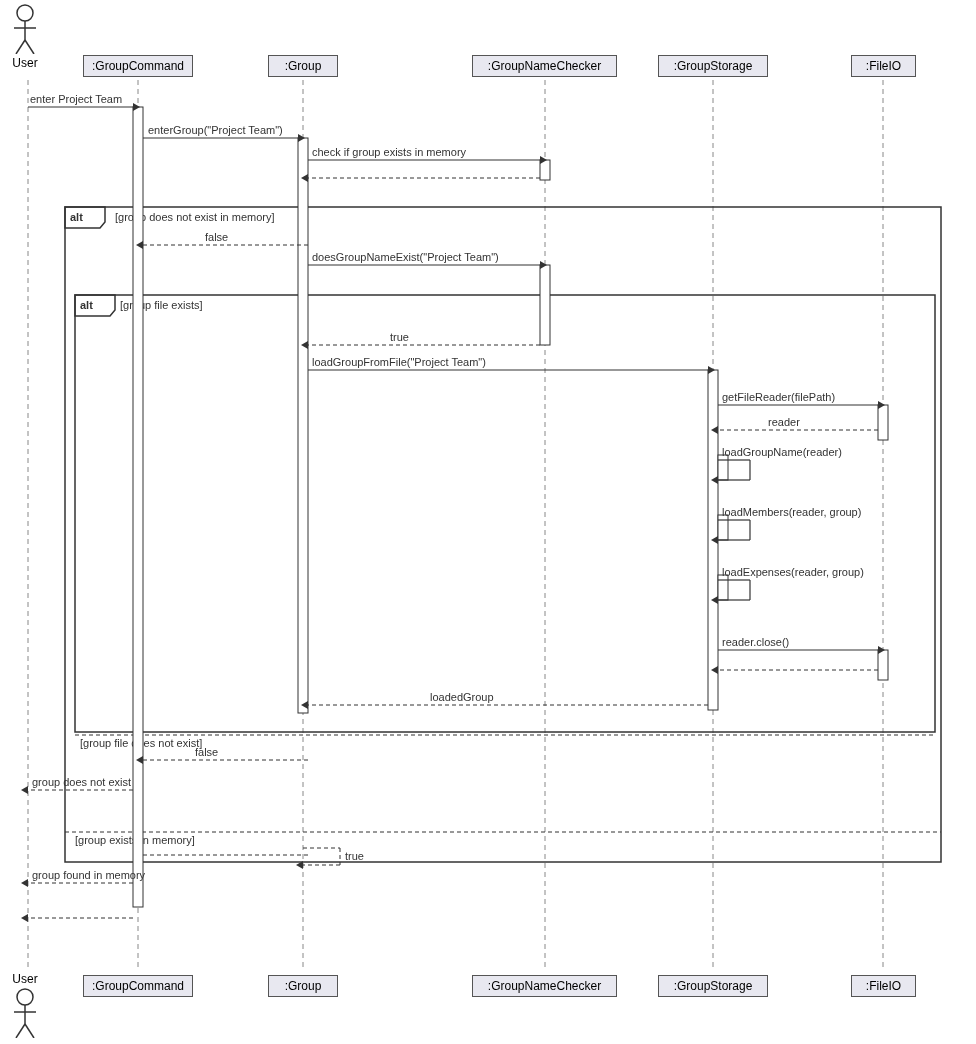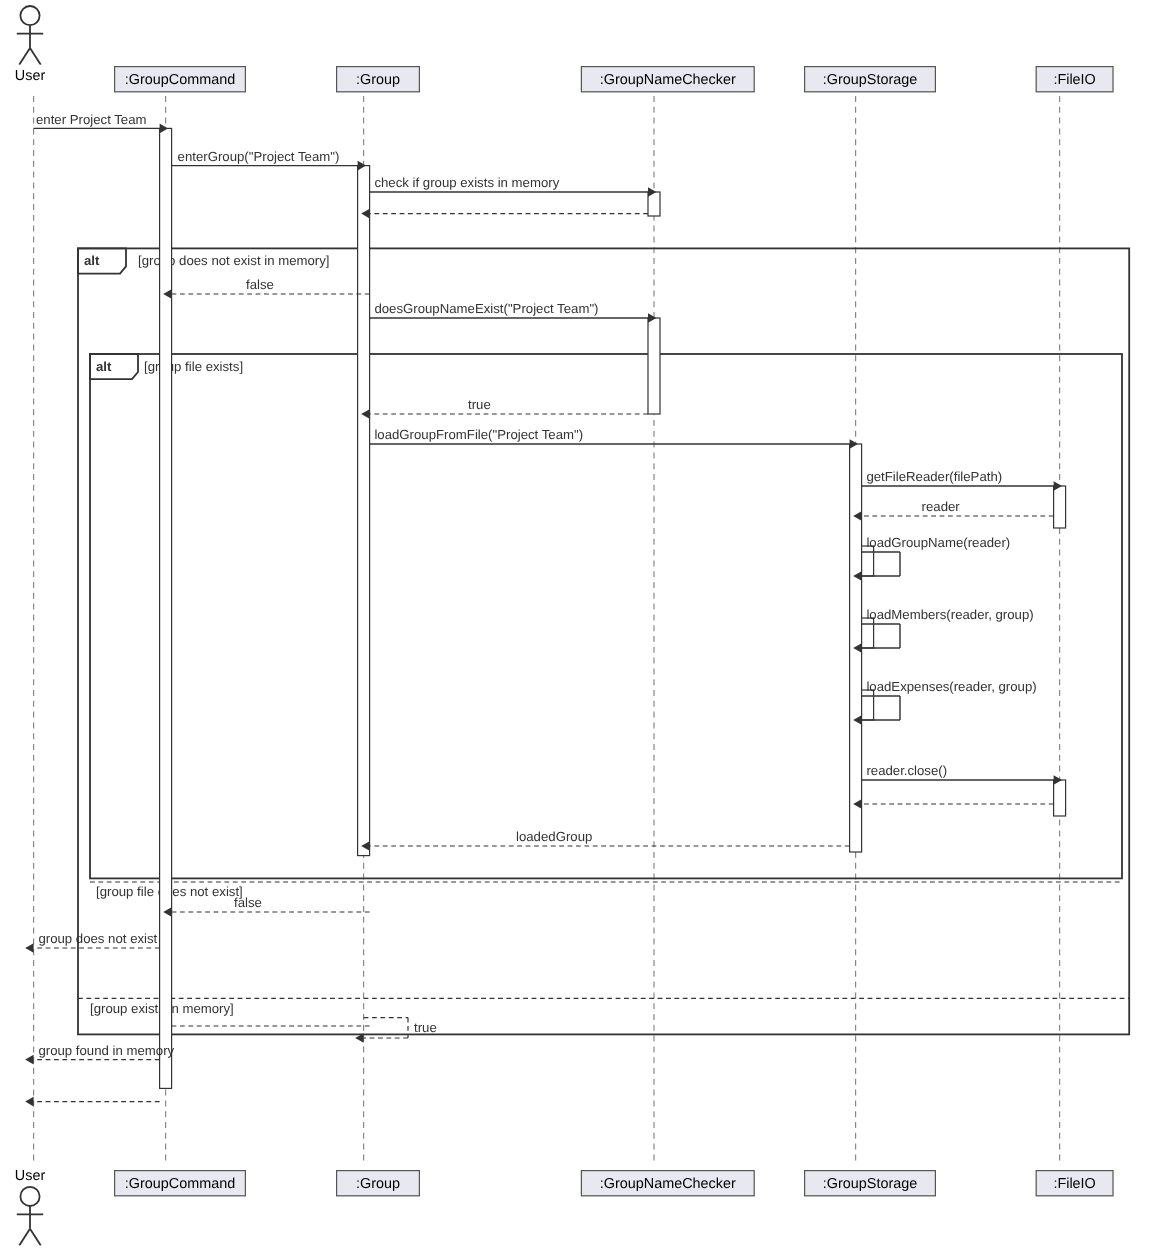--- a/index.html
+++ b/index.html
@@ -18,21 +18,20 @@
       height: 1044px;
     }
     .lifeline-box {
       position: absolute;
       border: 1px solid #555;
       background: #e8e8f0;
       padding: 3px 8px;
       text-align: center;
       white-space: nowrap;
       font-size: 12px;
-      margin-left: 12px;
     }
   </style>
 </head>
 <body>
 
 <div id="diagram">
 
   <div style="position:absolute; left:12px; top:4px; display:flex; flex-direction:column; align-items:center;">
     <svg width="26" height="50">
       <circle cx="13" cy="9" r="8" fill="none" stroke="#333" stroke-width="1.5"></circle>

